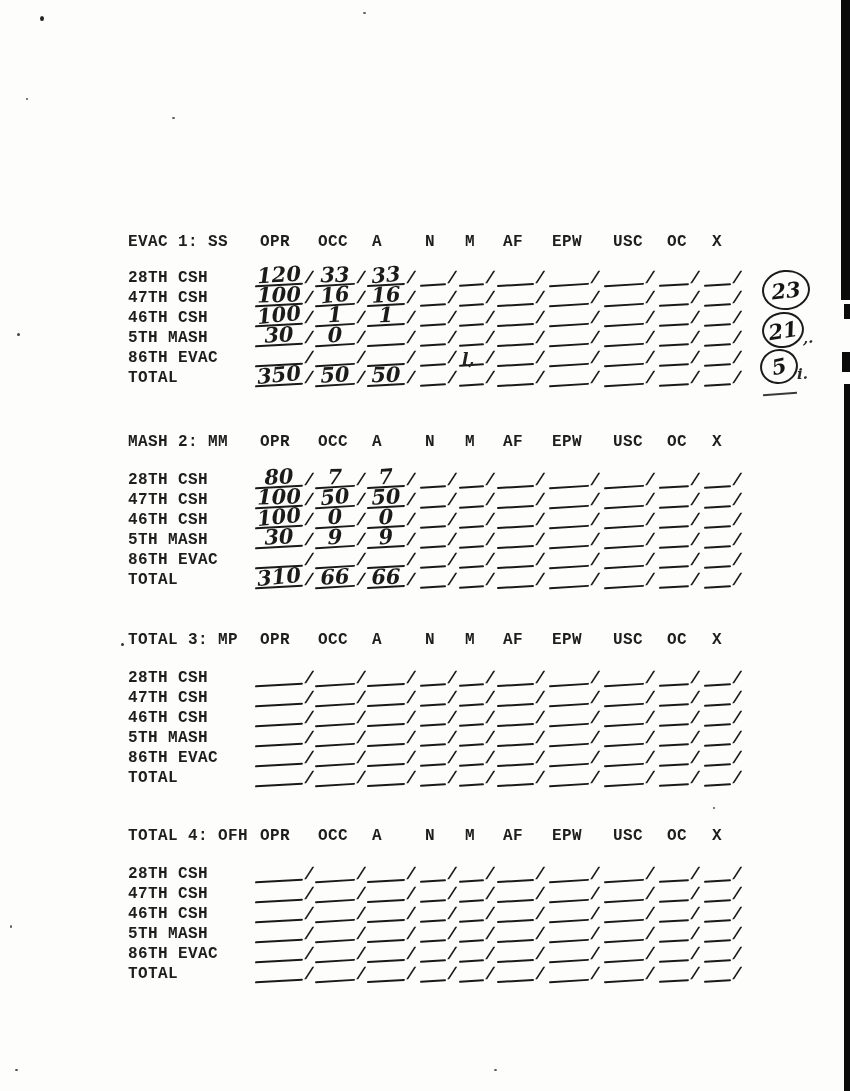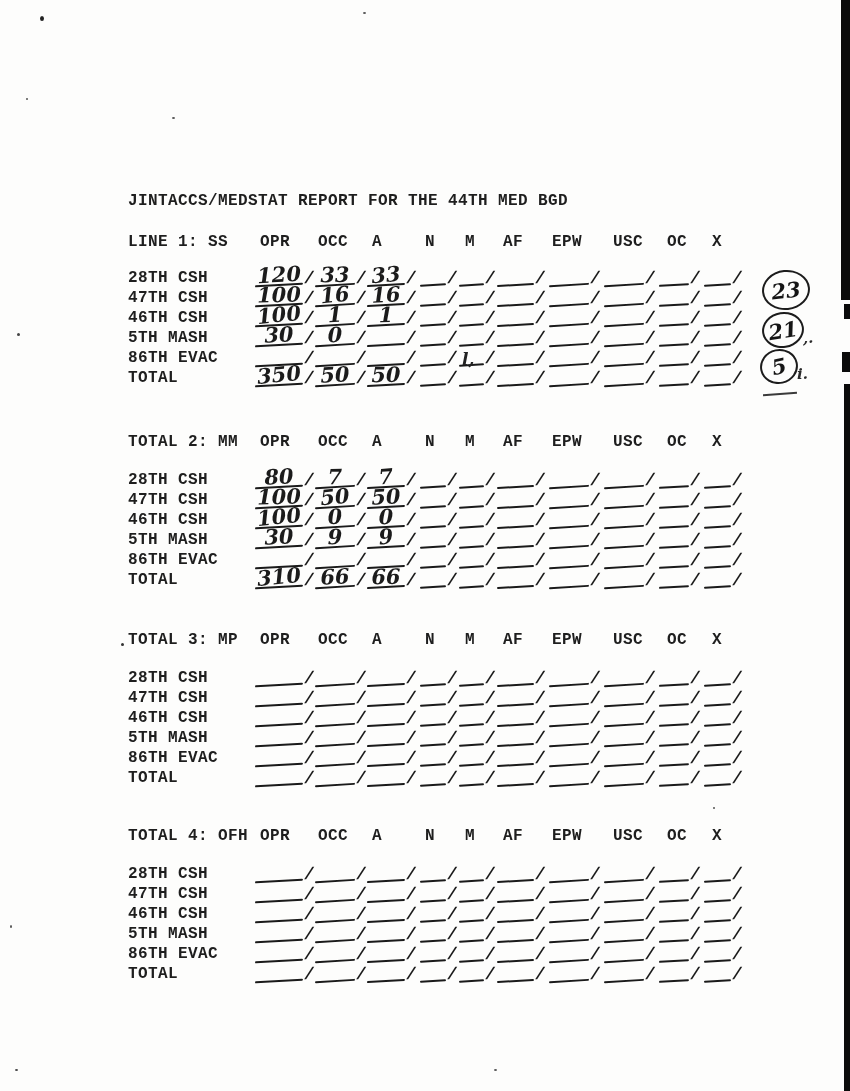--- a/index.html
+++ b/index.html
@@ -42,25 +42,24 @@
   }
   .bar{position:absolute;background:#0b0b0b;}
   .speck{position:absolute;background:#555;border-radius:50%;}
   .dash{position:absolute;height:2px;background:#3a3a3a;transform:rotate(-4deg);}
 </style>
 </head>
 <body>
 
 <div class="page">
 
-  <div class="t" style="left:128px;top:191px;">JINTACCS/MEDSTAT REPORT FOR THE 44TH MED BGD</div>
 
   <div id="form-area">
       <div>
-        <div class="t" style="left: 128px; top: 232px;">LINE 1: SS</div>
+        <div class="t" style="left: 128px; top: 232px;">EVAC 1: SS</div>
         <div class="t" style="left: 260px; top: 232px;">OPR</div>
         <div class="t" style="left: 318px; top: 232px;">OCC</div>
         <div class="t" style="left: 372px; top: 232px;">A</div>
         <div class="t" style="left: 425px; top: 232px;">N</div>
         <div class="t" style="left: 465px; top: 232px;">M</div>
         <div class="t" style="left: 503px; top: 232px;">AF</div>
         <div class="t" style="left: 552px; top: 232px;">EPW</div>
         <div class="t" style="left: 613px; top: 232px;">USC</div>
         <div class="t" style="left: 667px; top: 232px;">OC</div>
         <div class="t" style="left: 712px; top: 232px;">X</div>
@@ -212,21 +211,21 @@
           <div class="line" style="left: 659px; top: 383.5px; width: 30px;"></div>
           <div class="slash" style="left: 690px; top: 369px;">/</div>
           <div class="line" style="left: 704px; top: 383.5px; width: 27px;"></div>
           <div class="slash" style="left: 732px; top: 369px;">/</div>
           <div class="hw hw-r2" style="left: 279px; top: 364px;">350</div>
           <div class="hw hw-r0" style="left: 335px; top: 364px;">50</div>
           <div class="hw hw-r1" style="left: 386px; top: 364px;">50</div>
         </div>
       </div>
       <div>
-        <div class="t" style="left: 128px; top: 432px;">TOTAL 2: MM</div>
+        <div class="t" style="left: 128px; top: 432px;">MASH 2: MM</div>
         <div class="t" style="left: 260px; top: 432px;">OPR</div>
         <div class="t" style="left: 318px; top: 432px;">OCC</div>
         <div class="t" style="left: 372px; top: 432px;">A</div>
         <div class="t" style="left: 425px; top: 432px;">N</div>
         <div class="t" style="left: 465px; top: 432px;">M</div>
         <div class="t" style="left: 503px; top: 432px;">AF</div>
         <div class="t" style="left: 552px; top: 432px;">EPW</div>
         <div class="t" style="left: 613px; top: 432px;">USC</div>
         <div class="t" style="left: 667px; top: 432px;">OC</div>
         <div class="t" style="left: 712px; top: 432px;">X</div>

